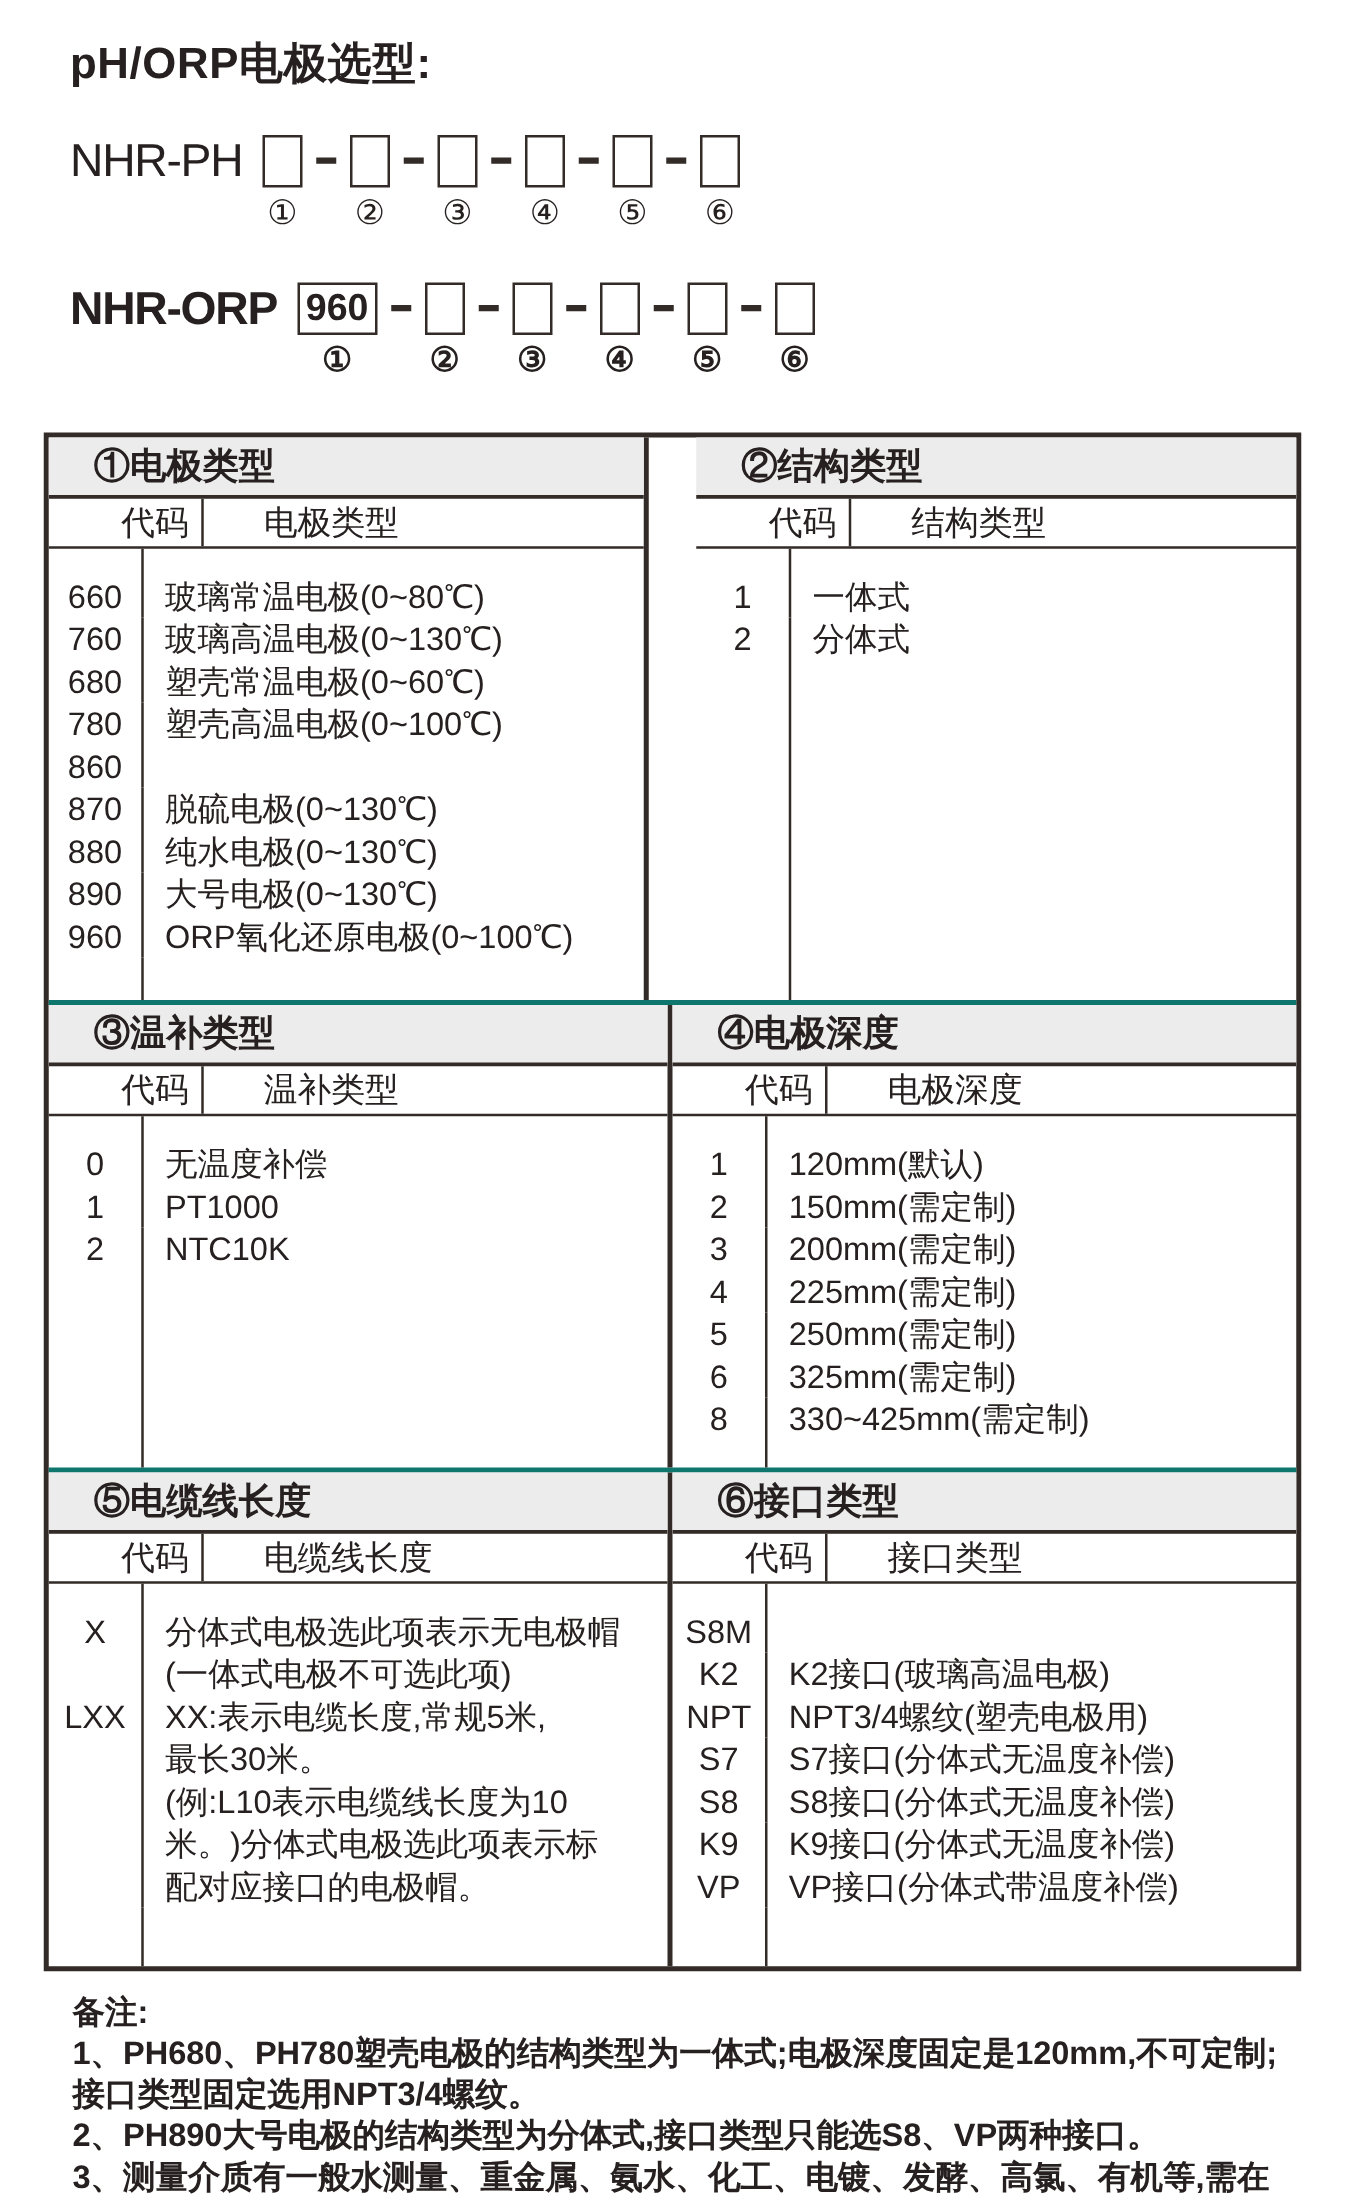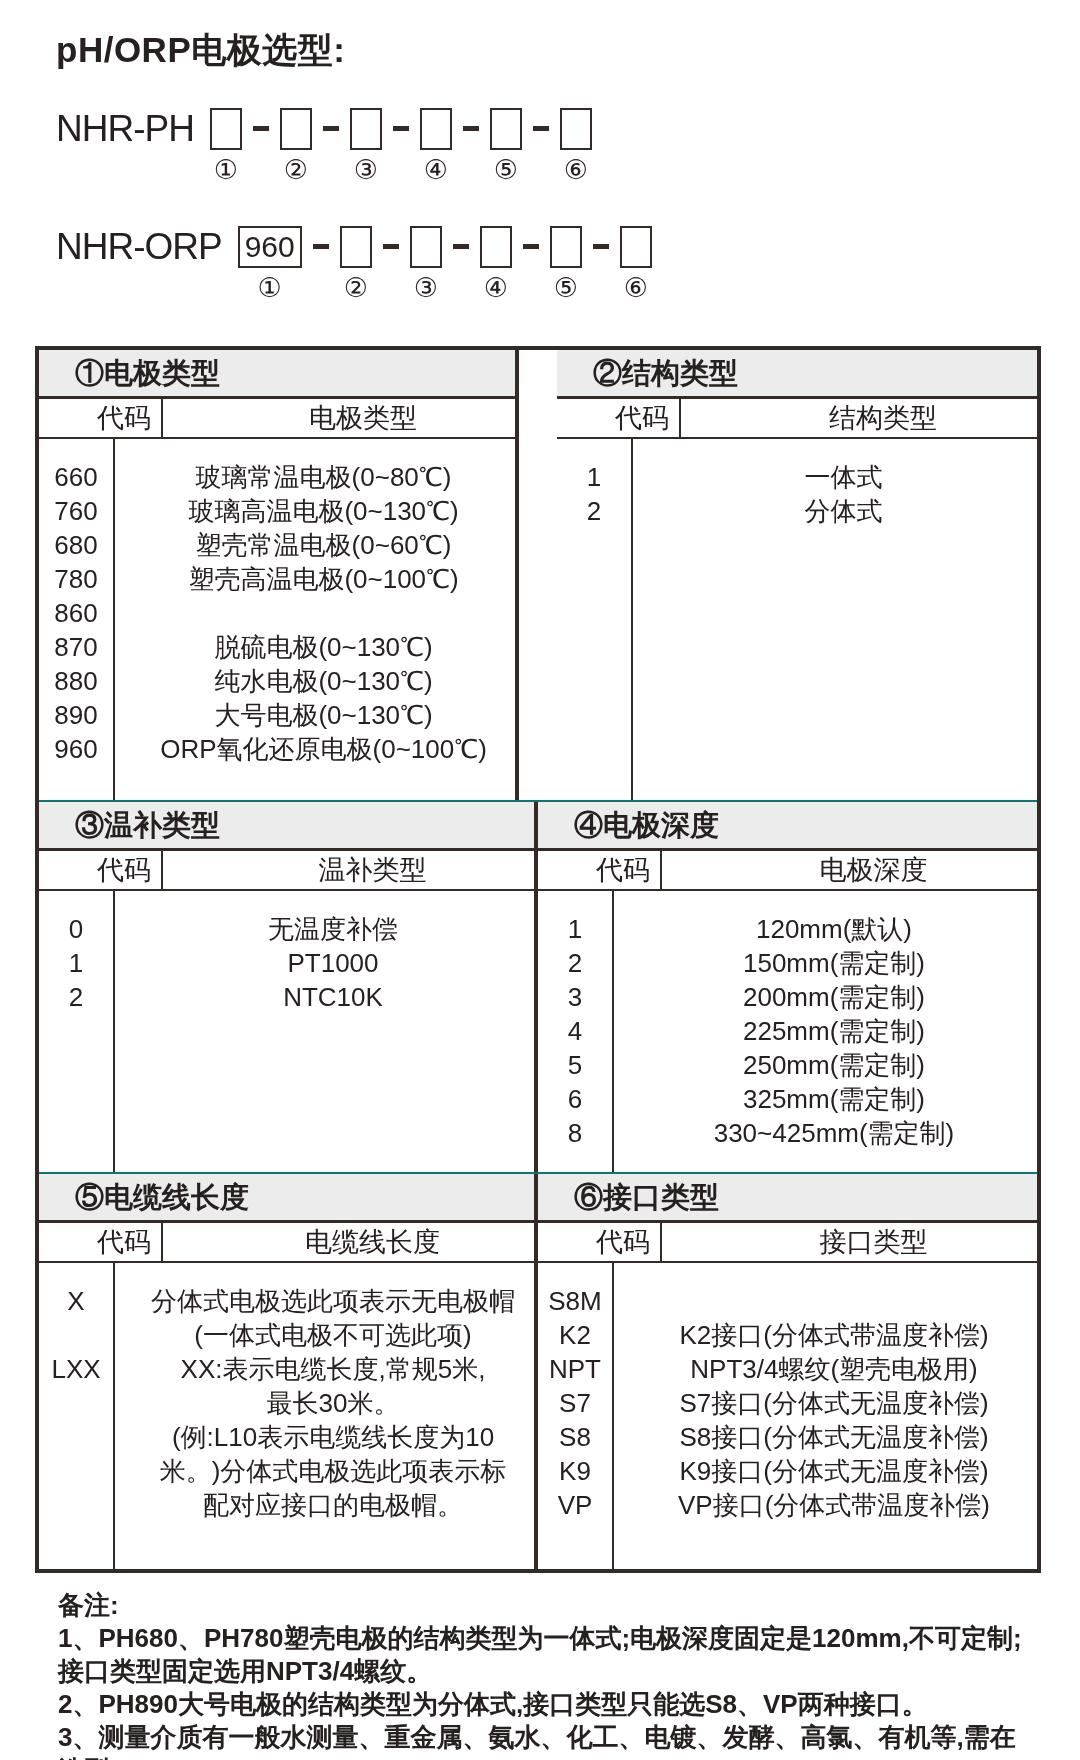--- a/index.html
+++ b/index.html
@@ -6,55 +6,55 @@
   body {
     font-family: "Liberation Sans", sans-serif;
     color:#262120; background:#ffffff;
   }
   .page { position:relative; width:1080px; height:1760px; background:#fff; overflow:hidden; }
 
   .title { margin:0; padding:27px 0 0 56px; font-size:35px; font-weight:700; letter-spacing:0.5px; }
 
   
   .model-row { display:flex; align-items:flex-start; margin:34px 0 0 56px; }
-  .model-row.orp { margin-top:42px; }
+  .model-row.orp { margin-top:42px;font-weight:bold; }
   .model-prefix { font-size:37px; line-height:42px; letter-spacing:-1px; margin-right:16px; white-space:nowrap; }
   .unit { display:inline-flex; flex-direction:column; align-items:center; }
   .box {
     box-sizing:border-box; min-width:32px; height:42px;
     border:2.5px solid #332b27; background:#fff;
     font-size:30px; line-height:37px; text-align:center; padding:0 5px;
   }
   .box.empty { padding:0; width:32px; }
   .pos { margin-top:7px; font-size:27px; line-height:27px; }
   .dash { width:16px; height:5px; background:#332b27; margin:18px 11px 0; }
 
   
   .sel-table { box-sizing:border-box; width:1006px; margin:44px 0 0 35px; border:4px solid #332b27; }
   .band { display:flex; }
-  .band + .band { border-top:2px solid #0f766e; }
+  .band + .band { border-top:4px solid #0f766e; }
   .band.b1 { min-height:450px;gap:38px; }
   .band.b2 { min-height:370px; }
   .band.b3 { min-height:395px; }
   .half { width:50%; box-sizing:border-box; display:flex; flex-direction:column; }
   .half.left { border-right:4px solid #332b27; }
   .sec-header {
     background:#edecec; border-bottom:3px solid #332b27;
     font-size:29px; font-weight:700; line-height:46px; padding-left:36px;
   }
   .hrow { display:flex; border-bottom:2px solid #332b27; }
   .hrow .code-cell, .hrow .val-cell { font-size:27px; line-height:38px;padding-left:48px; }
   .row { display:flex; }
   .row.first .code-cell, .row.first .val-cell { padding-top:21px; }
   .row.filler { flex:1 1 auto; }
   .code-cell {
     flex:0 0 74px; border-right:2px solid #332b27;
     text-align:center; font-size:26px; line-height:34px;
   }
-  .val-cell { flex:1; padding-left:17px; font-size:26px; line-height:34px; white-space:pre-line;text-align:center; }
+  .val-cell { flex:1; padding-left:17px; font-size:26px; line-height:34px; white-space:pre-line; }
 
   
   .notes { margin:16px 45px 0 58px; font-size:26px; font-weight:700; line-height:33px; }
   .notes p { margin:0; white-space:pre-line; }
 </style>
 </head>
 <body>
 
 <div class="page">
 
@@ -290,21 +290,21 @@
         <div class="sec-header">⑥接口类型</div>
         <div class="hrow">
           <div class="code-cell">代码</div>
           <div class="val-cell">接口类型</div>
         </div>
         <div class="row first">
             <div class="code-cell">S8M</div>
           </div>
         <div class="row">
             <div class="code-cell">K2</div>
-            <div class="val-cell">K2接口(分体式带温度补偿)</div>
+            <div class="val-cell">K2接口(玻璃高温电极)</div>
           </div>
         <div class="row">
             <div class="code-cell">NPT</div>
             <div class="val-cell">NPT3/4螺纹(塑壳电极用)</div>
           </div>
         <div class="row">
             <div class="code-cell">S7</div>
             <div class="val-cell">S7接口(分体式无温度补偿)</div>
           </div>
         <div class="row">

